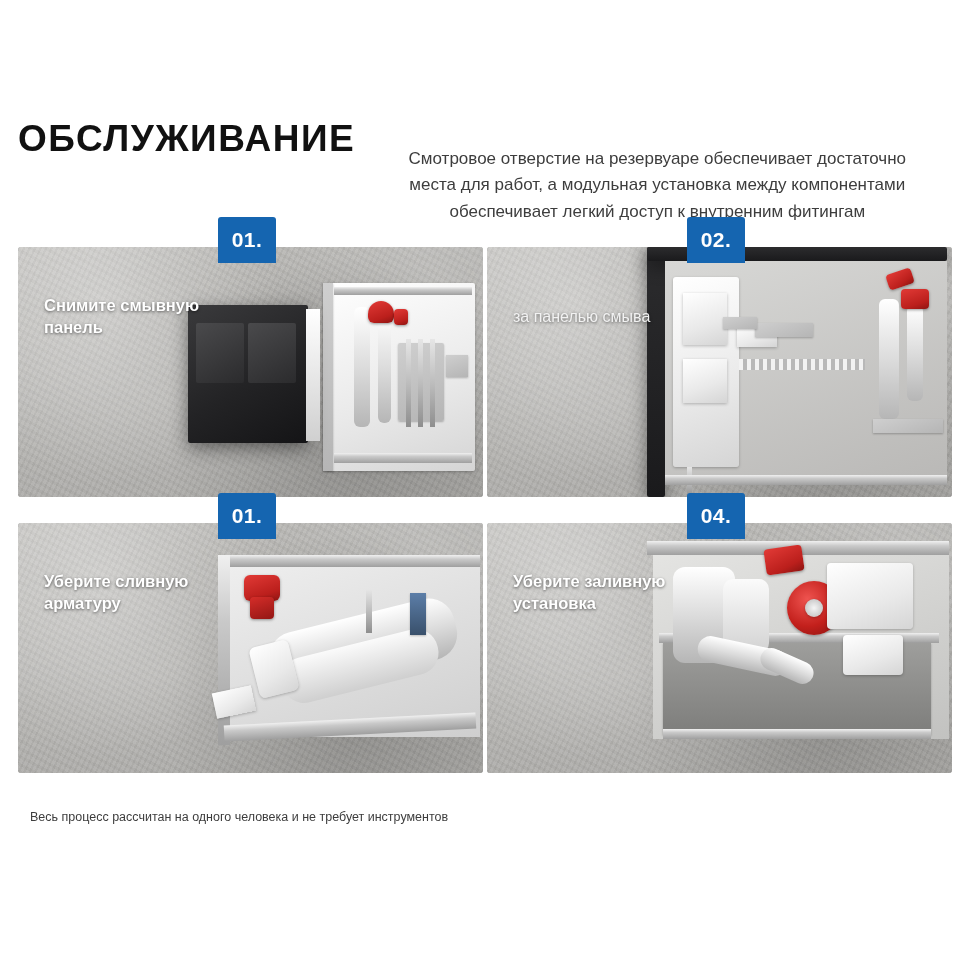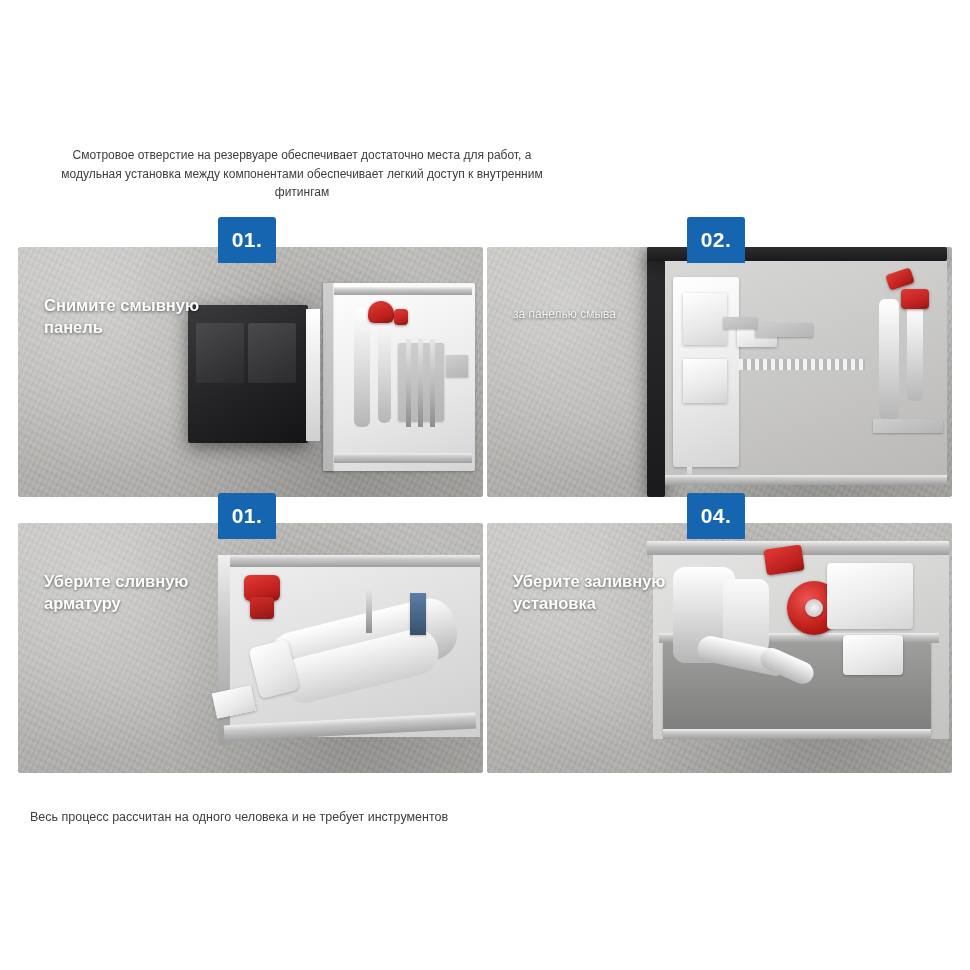--- a/index.html
+++ b/index.html
@@ -38,21 +38,21 @@
     font-weight: bold;
     letter-spacing: 1.5px;
     color: #111111;
     line-height: 1.05;
     white-space: nowrap;
   }
   .intro {
     margin-left: 42px;
     margin-top: 26px;
     width: 520px;
-    font-size: 12px;
+    font-size: 17px;
     line-height: 1.55;
     color: #3d3d3d;
     text-align: center;
   }
 
   
   .grid {
     position: absolute;
     left: 18px;
     top: 247px;
@@ -113,21 +113,21 @@
     color: #ffffff;
     text-shadow: 0 1px 3px rgba(0,0,0,0.55);
     z-index: 4;
   }
   .caption.two {
     top: 50px;
   }
   .caption-sub {
     display: block;
     margin-top: 9px;
-    font-size: 12px;
+    font-size: 16px;
     font-weight: normal;
     color: #f2f2f2;
     text-shadow: 0 1px 3px rgba(0,0,0,0.5);
   }
 
   
   .badge {
     position: absolute;
     top: -30px;
     width: 58px;
@@ -194,20 +194,21 @@
     font-size: 12.5px;
     color: #3d3d3d;
   }
 </style>
 </head>
 <body>
 
 <div class="page">
 
   <div class="header">
+    <div class="title">ОБСЛУЖИВАНИЕ</div>
     <div class="intro">Смотровое отверстие на резервуаре обеспечивает достаточно места для работ, а модульная установка между компонентами обеспечивает легкий доступ к внутренним фитингам</div>
   </div>
 
   <div class="grid">
 
     <div class="card">
       <div class="photo">
         <div class="wall"></div>
         <div class="ill">
 

